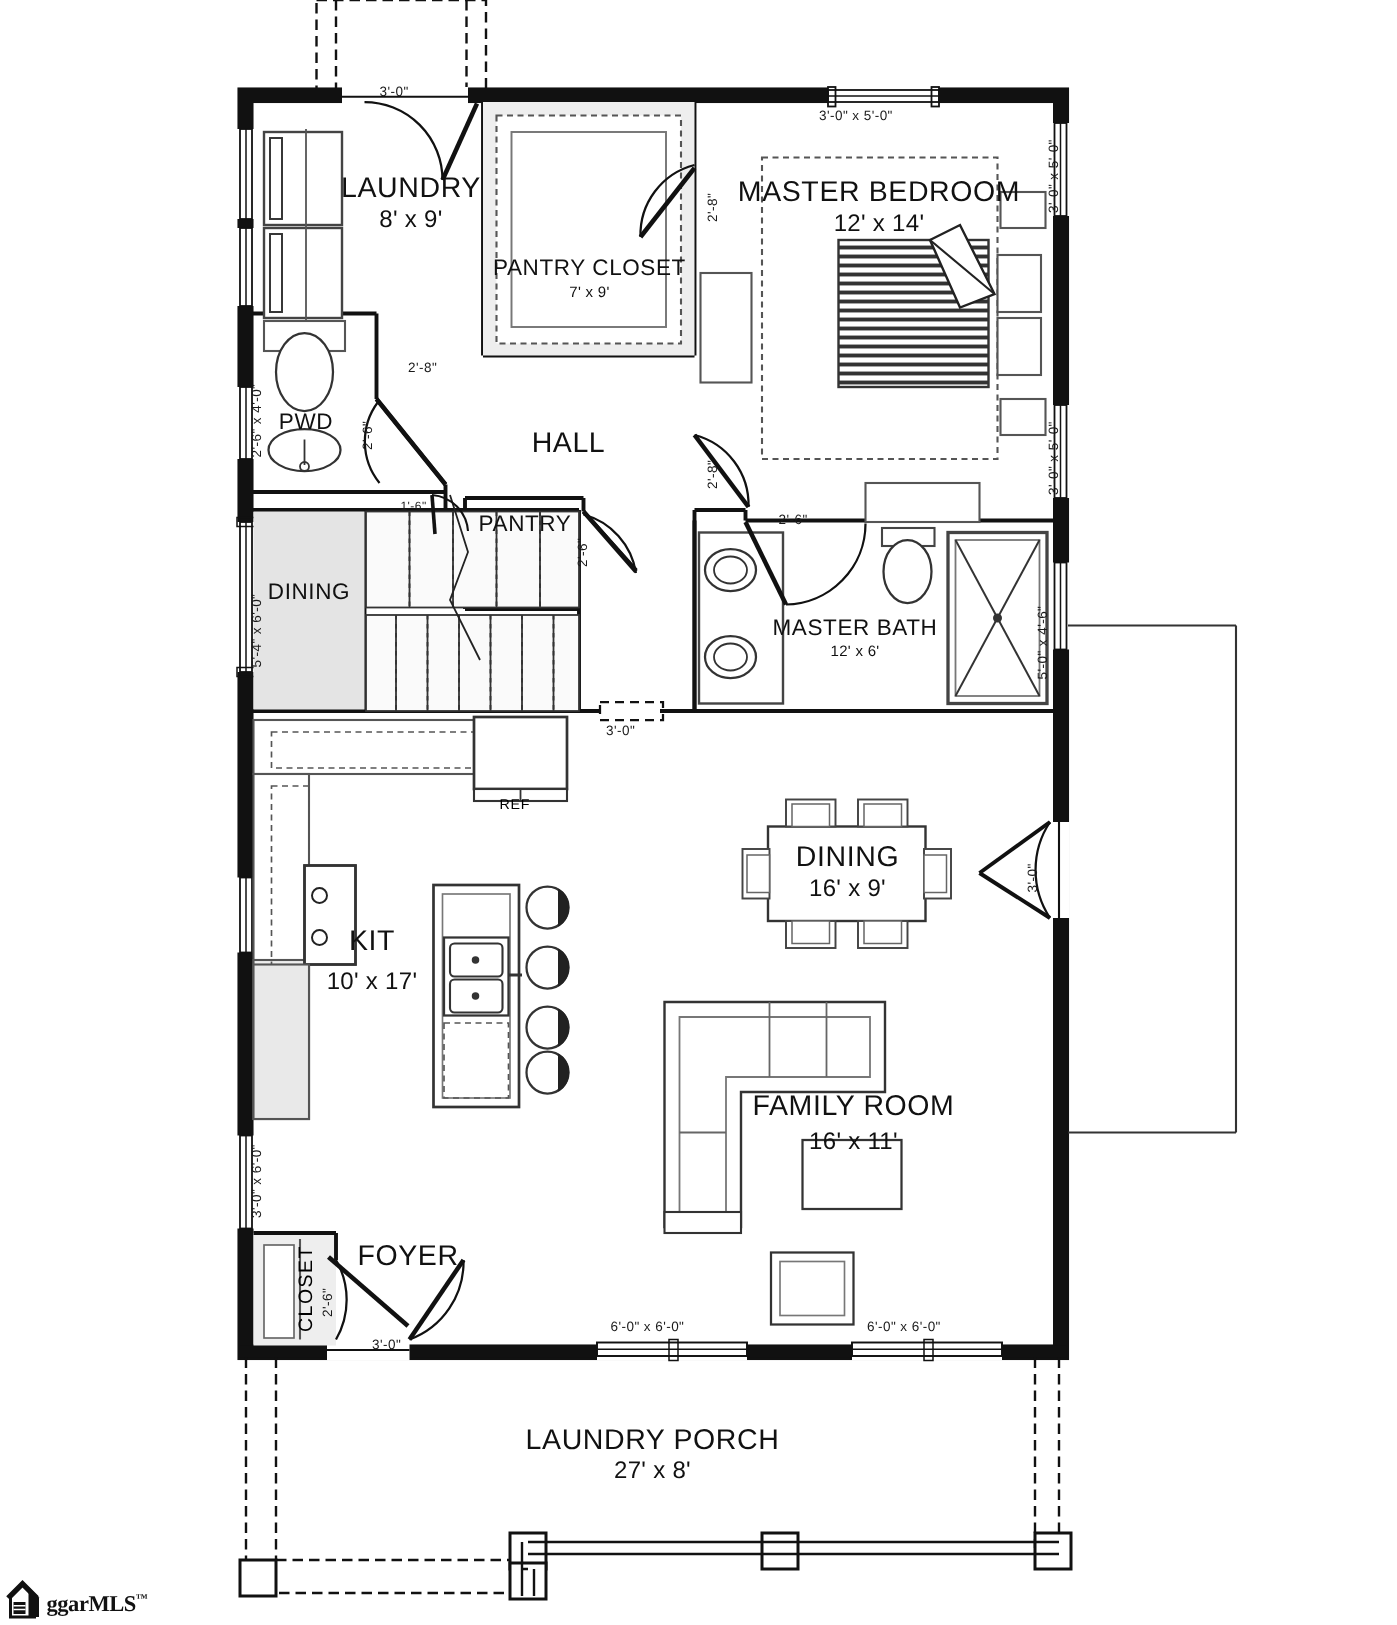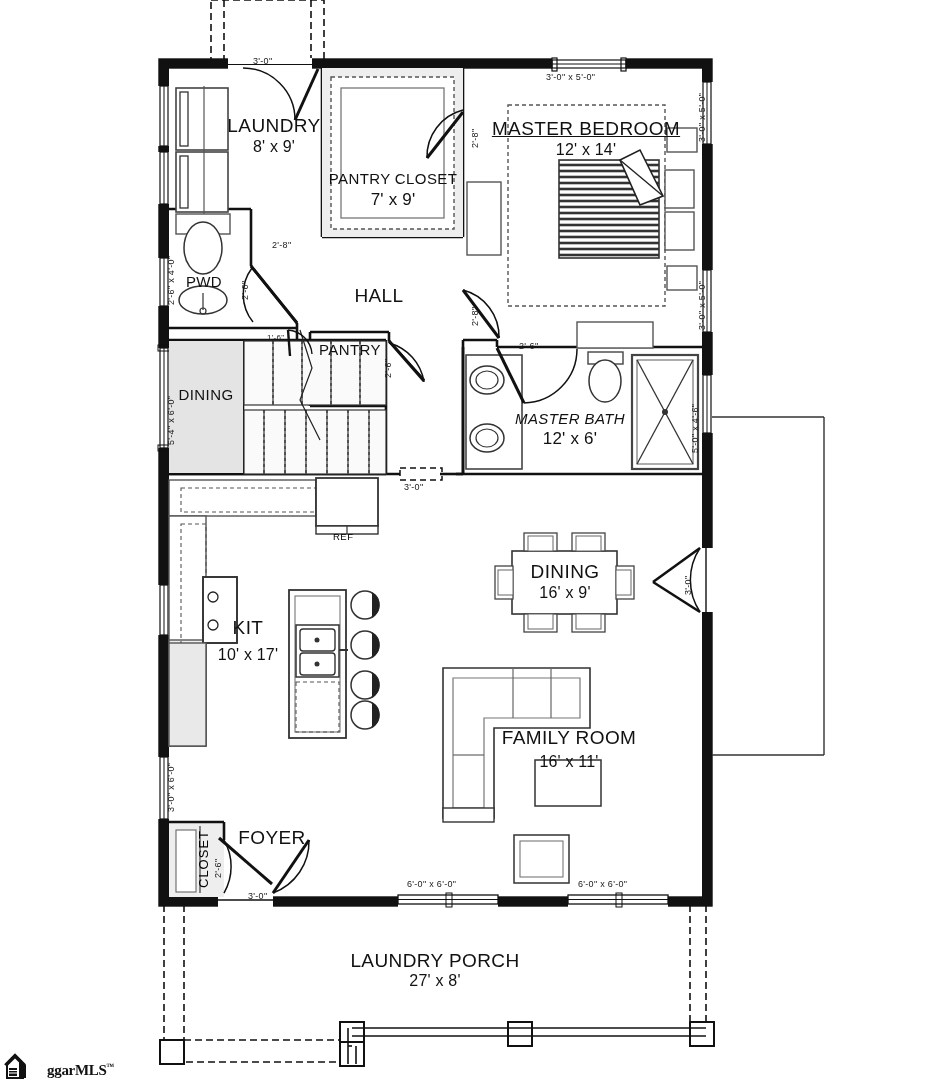--- a/index.html
+++ b/index.html
@@ -32,21 +32,21 @@
   .room-name {
     font-size: 19px;
     letter-spacing: 0.4px;
     font-weight: 400;
   }
   .room-dim {
     font-size: 16px;
     letter-spacing: 0.2px;
   }
   .room-name.sm { font-size: 15px; }
-  .room-dim.sm { font-size: 17px; }
+  .room-dim.sm { font-size: 10px; }
   .dim-txt {
     position: absolute;
     font-size: 9px;
     letter-spacing: 0.3px;
     white-space: nowrap;
     color: #1a1a1a;
     font-family: "Liberation Sans", sans-serif;
     transform-origin: 0 0;
   }
   .rot90 { transform: rotate(-90deg); }
@@ -64,21 +64,21 @@
     transform: rotate(-90deg);
     white-space: nowrap;
   }
   
   #watermark {
     position: absolute;
     left: 4px;
     bottom: 2px;
     display: flex;
     align-items: flex-end;
-    gap: 16px;
+    gap: 0px;
     text-align: center;
   }
   #watermark .wm-text {
     font-size: 15px;
     font-weight: bold;
     letter-spacing: -0.3px;
     font-family: "Liberation Serif", serif;
     color: #111;
     line-height: 1;
     margin-left: -3px;
@@ -483,32 +483,32 @@
     </g>
   </g>
 </svg>
 
 <div class="lbl room-name" style="left:200px; top:115px; width:148px;">LAUNDRY</div>
 <div class="lbl room-dim" style="left:200px; top:138px; width:148px;">8' x 9'</div>
 
 <div class="lbl room-name sm" style="left:278px; top:170px; width:230px;">PANTRY CLOSET</div>
 <div class="lbl room-dim sm" style="left:278px; top:190px; width:230px;">7' x 9'</div>
 
-<div class="lbl room-name" style="left:470px; top:118px; width:232px;text-decoration:underline;">MASTER BEDROOM</div>
+<div class="lbl room-name" style="left:470px; top:118px; width:232px;">MASTER BEDROOM</div>
 <div class="lbl room-dim" style="left:470px; top:141px; width:232px;">12' x 14'</div>
 
 <div class="lbl room-name sm" style="left:163px; top:273px; width:82px;">PWD</div>
 
 <div class="lbl room-name" style="left:305px; top:285px; width:148px;">HALL</div>
 
 <div class="lbl room-name sm" style="left:170px; top:386px; width:72px;">DINING</div>
 
 <div class="lbl room-name sm" style="left:310px; top:341px; width:80px;">PANTRY</div>
 
-<div class="lbl room-name sm" style="left:492px; top:410px; width:156px;font-style:italic;">MASTER BATH</div>
+<div class="lbl room-name sm" style="left:492px; top:410px; width:156px;">MASTER BATH</div>
 <div class="lbl room-dim sm" style="left:492px; top:429px; width:156px;">12' x 6'</div>
 
 <div class="lbl room-name" style="left:205px; top:617px; width:86px;">KIT</div>
 <div class="lbl room-dim" style="left:195px; top:646px; width:106px;">10' x 17'</div>
 
 <div class="lbl room-name" style="left:505px; top:561px; width:120px;">DINING</div>
 <div class="lbl room-dim" style="left:505px; top:584px; width:120px;">16' x 9'</div>
 
 <div class="lbl room-name" style="left:480px; top:727px; width:178px;">FAMILY ROOM</div>
 <div class="lbl room-dim" style="left:512px; top:753px; width:114px;">16' x 11'</div>

